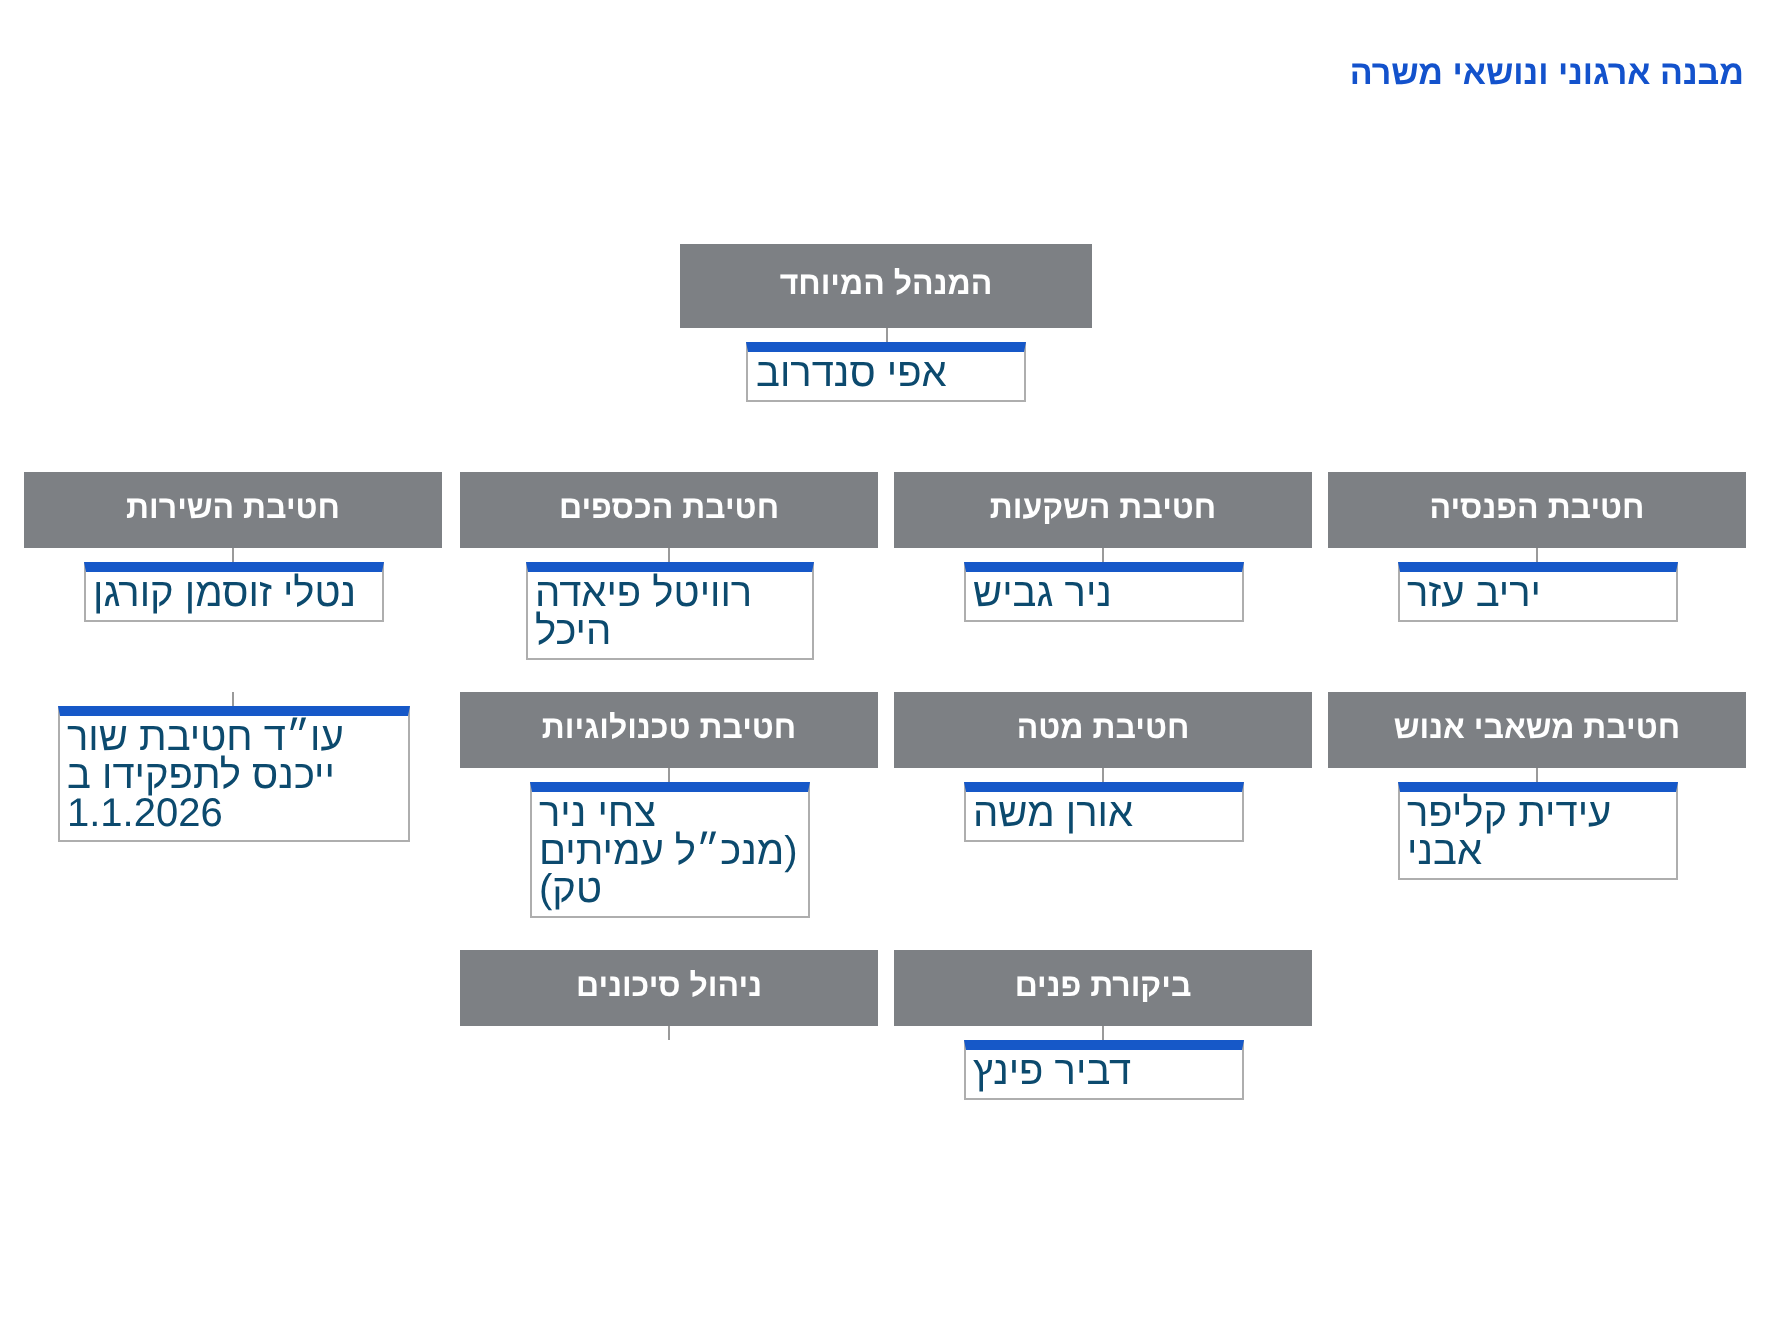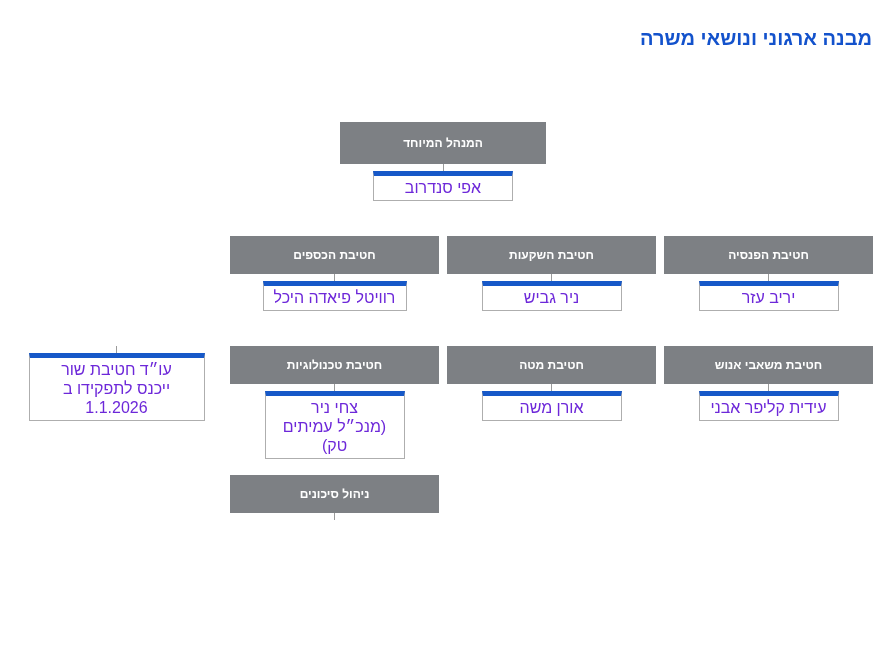--- a/index.html
+++ b/index.html
@@ -9,42 +9,42 @@
   }
   *{box-sizing:border-box;margin:0;padding:0;}
   html,body{background:#ffffff;}
   body{
     font-family:"Liberation Sans","DejaVu Sans",sans-serif;
     width:885px;height:660px;overflow:hidden;
   }
   .canvas{position:relative;width:885px;height:660px;background:#fff;direction:rtl;}
   .title{
     position:absolute;top:27px;right:13px;
-    font-size:20px;font-weight:bold;color:var(--title-blue);
+    font-size:17px;font-weight:bold;color:var(--title-blue);
     letter-spacing:0px;white-space:nowrap;
   }
   .node{position:absolute;}
   .head{
     background:var(--header-gray);
-    color:#ffffff;font-weight:bold;font-size:12px;
+    color:#ffffff;font-weight:bold;font-size:16px;
     height:38px;display:flex;align-items:center;justify-content:center;
     text-align:center;
   }
   .head.tall{height:42px;}
   .stem{
     width:1px;height:7px;background:#9a9a9a;margin:0 auto;
   }
   .card{
     background:#ffffff;
     border:1px solid #aeaeae;
     border-top:5px solid var(--accent-blue);
     margin:0 auto;
     width:140px;
-    text-align:center;
-    font-size:16px;color:#6d28d9;
+    text-align:left;
+    font-size:20px;color:#0c4a6e;
     padding:2px 4px 3px 4px;
     line-height:19px;
   }
   .card div:empty{display:none;}
 </style>
 </head>
 <body>
 
 <div class="canvas">
 
@@ -75,20 +75,27 @@
   </div>
 
   <div class="node" style="left:230px;top:236px;width:209px">
     <div class="head">חטיבת הכספים</div>
     <div class="stem"></div>
     <div class="card" style="width:144px">
       <div>רוויטל פיאדה היכל</div>
     </div>
   </div>
 
+  <div class="node" style="left:12px;top:236px;width:209px">
+    <div class="head">חטיבת השירות</div>
+    <div class="stem"></div>
+    <div class="card" style="width:150px">
+      <div>נטלי זוסמן קורגן</div>
+    </div>
+  </div>
 
   <div class="node" style="left:664px;top:346px;width:209px">
     <div class="head">חטיבת משאבי אנוש</div>
     <div class="stem"></div>
     <div class="card">
       <div>עידית קליפר אבני</div>
     </div>
   </div>
 
   <div class="node" style="left:447px;top:346px;width:209px">
@@ -109,19 +116,26 @@
   </div>
 
   <div class="node" style="left:12px;top:346px;width:209px">
     <div class="stem"></div>
     <div class="card" style="width:176px">
       <div>עו״ד חטיבת שור</div>
       <div>ייכנס לתפקידו ב 1.1.2026</div>
     </div>
   </div>
 
+  <div class="node" style="left:447px;top:475px;width:209px">
+    <div class="head">ביקורת פנים</div>
+    <div class="stem"></div>
+    <div class="card">
+      <div>דביר פינץ</div>
+    </div>
+  </div>
 
   <div class="node" style="left:230px;top:475px;width:209px">
     <div class="head">ניהול סיכונים</div>
     <div class="stem"></div>
   </div>
 
 </div>
 
 </body></html>

